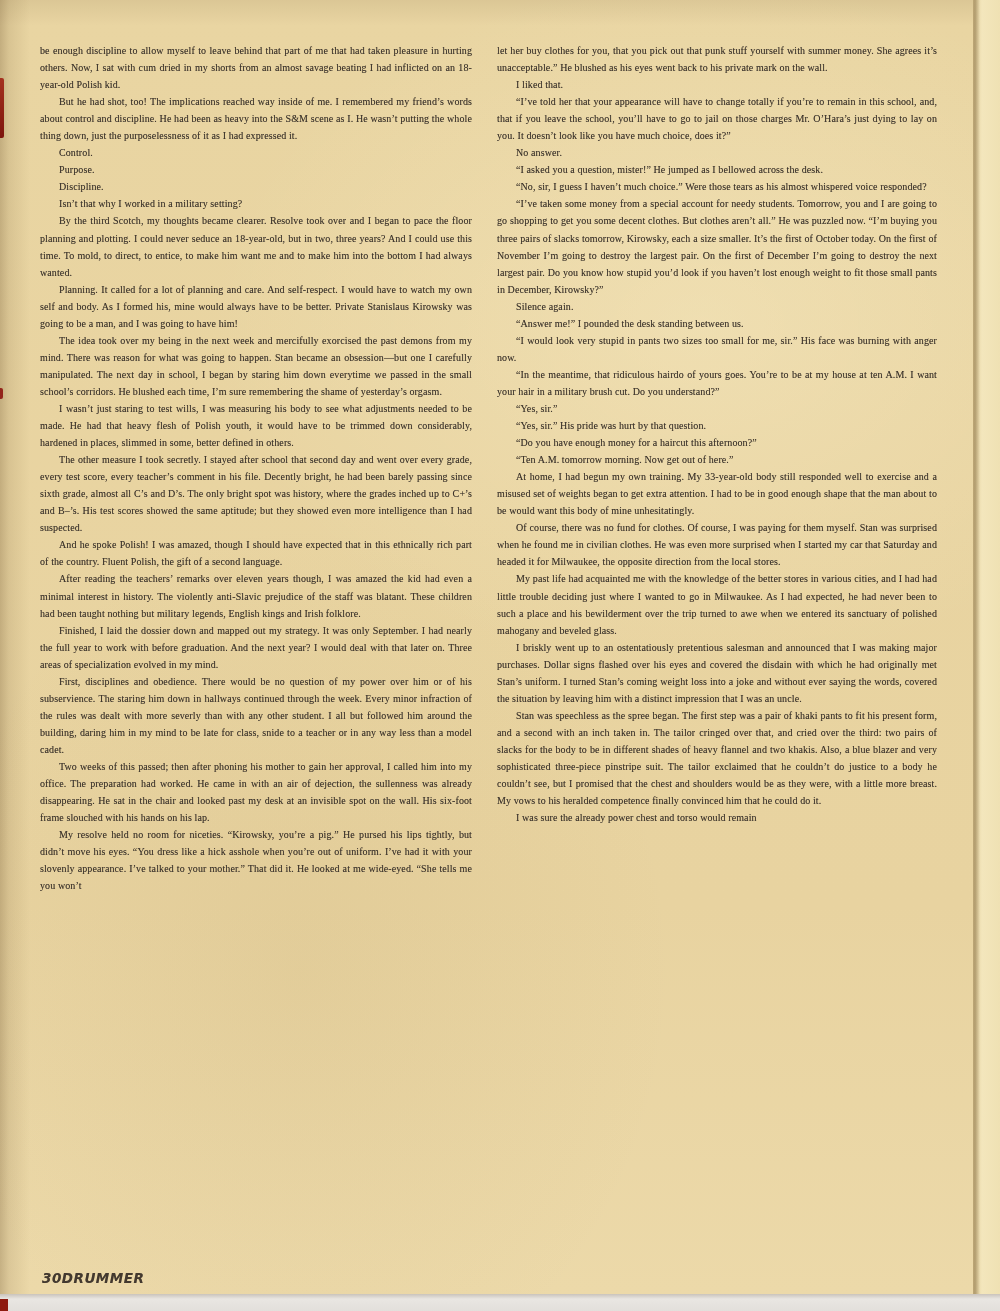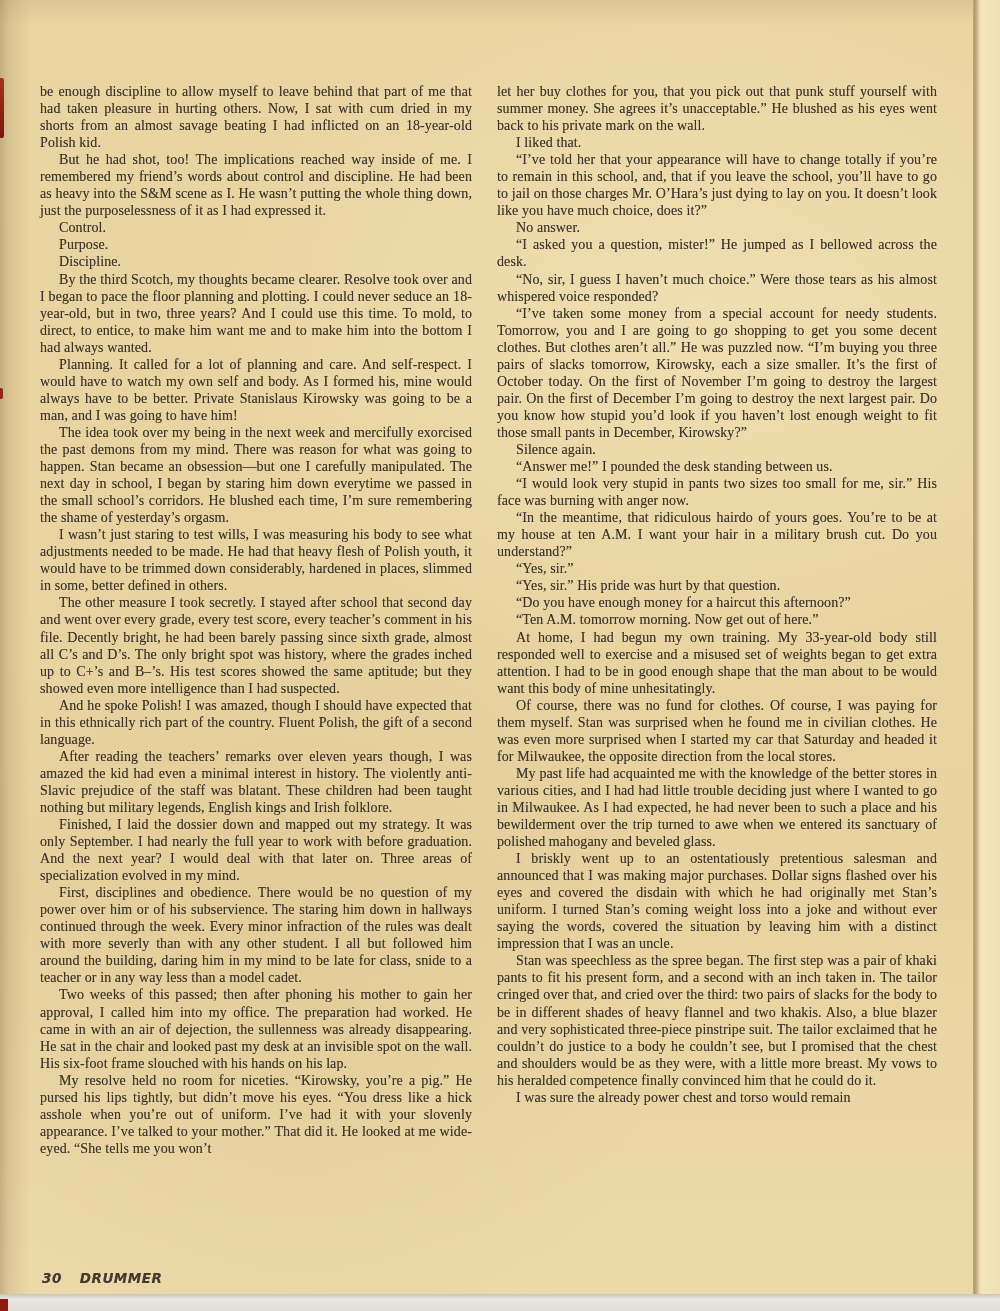--- a/index.html
+++ b/index.html
@@ -32,56 +32,56 @@
     position:absolute; left:0; bottom:0; width:1000px; height:17px;
     background:linear-gradient(180deg, #c9c3bb 0px, #e9e6e2 5px, #e2dfdb 17px);
   }
   
   .red-sliver-top   { position:absolute; left:0; top:78px;  width:4px; height:60px; background:linear-gradient(#a5311f,#7d150d); border-radius:0 2px 2px 0; }
   .red-dot-mid      { position:absolute; left:0; top:388px; width:3px; height:11px; background:#93241a; border-radius:0 2px 2px 0; }
   .red-mark-bottom  { position:absolute; left:0; bottom:0;  width:8px; height:12px; background:#8e1a10; }
 
   .col {
     position:absolute; top:42px;
-    font-size:14px; line-height:17.05px;
+    font-size:10px; line-height:17.05px;
     color:#3b332b;
     text-align:justify;
     letter-spacing:0.1px;
     hyphens:auto; -webkit-hyphens:auto;
     text-shadow:0 0 0.4px rgba(59,51,43,0.45);
-    margin-top:41px;
   }
   .col-left  { left:40px;  width:432px; }
   .col-right { left:497px; width:440px; }
   .col p { margin:0; padding:0; }
   .col p.indent { text-indent:19px; }
 
   .footer {
     position:absolute; left:42px; top:1270px;
     font-family:"DejaVu Sans", sans-serif;
     font-style:italic; font-weight:bold;
     font-size:13.5px; color:#43392f;
     letter-spacing:0.5px;
     text-shadow:0 0 0.4px rgba(59,51,43,0.4);
   }
-  .footer .mag { margin-left:18px; }
+  .footer .mag { margin-left:0; }
 </style>
 </head>
 <body>
 
 <div class="paper">
   <div class="red-sliver-top"></div>
   <div class="red-dot-mid"></div>
 
   <div class="col col-left">
       <p>be enough discipline to allow myself to leave behind that part of me that had taken pleasure in hurting others. Now, I sat with cum dried in my shorts from an almost savage beating I had inflicted on an 18-year-old Polish kid.</p>
       <p class="indent">But he had shot, too! The implications reached way inside of me. I remembered my friend’s words about control and discipline. He had been as heavy into the S&amp;M scene as I. He wasn’t putting the whole thing down, just the purposelessness of it as I had expressed it.</p>
       <p class="indent">Control.</p>
       <p class="indent">Purpose.</p>
       <p class="indent">Discipline.</p>
+      <p class="indent">Isn’t that why I worked in a military setting?</p>
       <p class="indent">By the third Scotch, my thoughts became clearer. Resolve took over and I began to pace the floor planning and plotting. I could never seduce an 18-year-old, but in two, three years? And I could use this time. To mold, to direct, to entice, to make him want me and to make him into the bottom I had always wanted.</p>
       <p class="indent">Planning. It called for a lot of planning and care. And self-respect. I would have to watch my own self and body. As I formed his, mine would always have to be better. Private Stanislaus Kirowsky was going to be a man, and I was going to have him!</p>
       <p class="indent">The idea took over my being in the next week and mercifully exorcised the past demons from my mind. There was reason for what was going to happen. Stan became an obsession—but one I carefully manipulated. The next day in school, I began by staring him down everytime we passed in the small school’s corridors. He blushed each time, I’m sure remembering the shame of yesterday’s orgasm.</p>
       <p class="indent">I wasn’t just staring to test wills, I was measuring his body to see what adjustments needed to be made. He had that heavy flesh of Polish youth, it would have to be trimmed down considerably, hardened in places, slimmed in some, better defined in others.</p>
       <p class="indent">The other measure I took secretly. I stayed after school that second day and went over every grade, every test score, every teacher’s comment in his file. Decently bright, he had been barely passing since sixth grade, almost all C’s and D’s. The only bright spot was history, where the grades inched up to C+’s and B–’s. His test scores showed the same aptitude; but they showed even more intelligence than I had suspected.</p>
       <p class="indent">And he spoke Polish! I was amazed, though I should have expected that in this ethnically rich part of the country. Fluent Polish, the gift of a second language.</p>
       <p class="indent">After reading the teachers’ remarks over eleven years though, I was amazed the kid had even a minimal interest in history. The violently anti-Slavic prejudice of the staff was blatant. These children had been taught nothing but military legends, English kings and Irish folklore.</p>
       <p class="indent">Finished, I laid the dossier down and mapped out my strategy. It was only September. I had nearly the full year to work with before graduation. And the next year? I would deal with that later on. Three areas of specialization evolved in my mind.</p>
       <p class="indent">First, disciplines and obedience. There would be no question of my power over him or of his subservience. The staring him down in hallways continued through the week. Every minor infraction of the rules was dealt with more severly than with any other student. I all but followed him around the building, daring him in my mind to be late for class, snide to a teacher or in any way less than a model cadet.</p>
       <p class="indent">Two weeks of this passed; then after phoning his mother to gain her approval, I called him into my office. The preparation had worked. He came in with an air of dejection, the sullenness was already disappearing. He sat in the chair and looked past my desk at an invisible spot on the wall. His six-foot frame slouched with his hands on his lap.</p>

